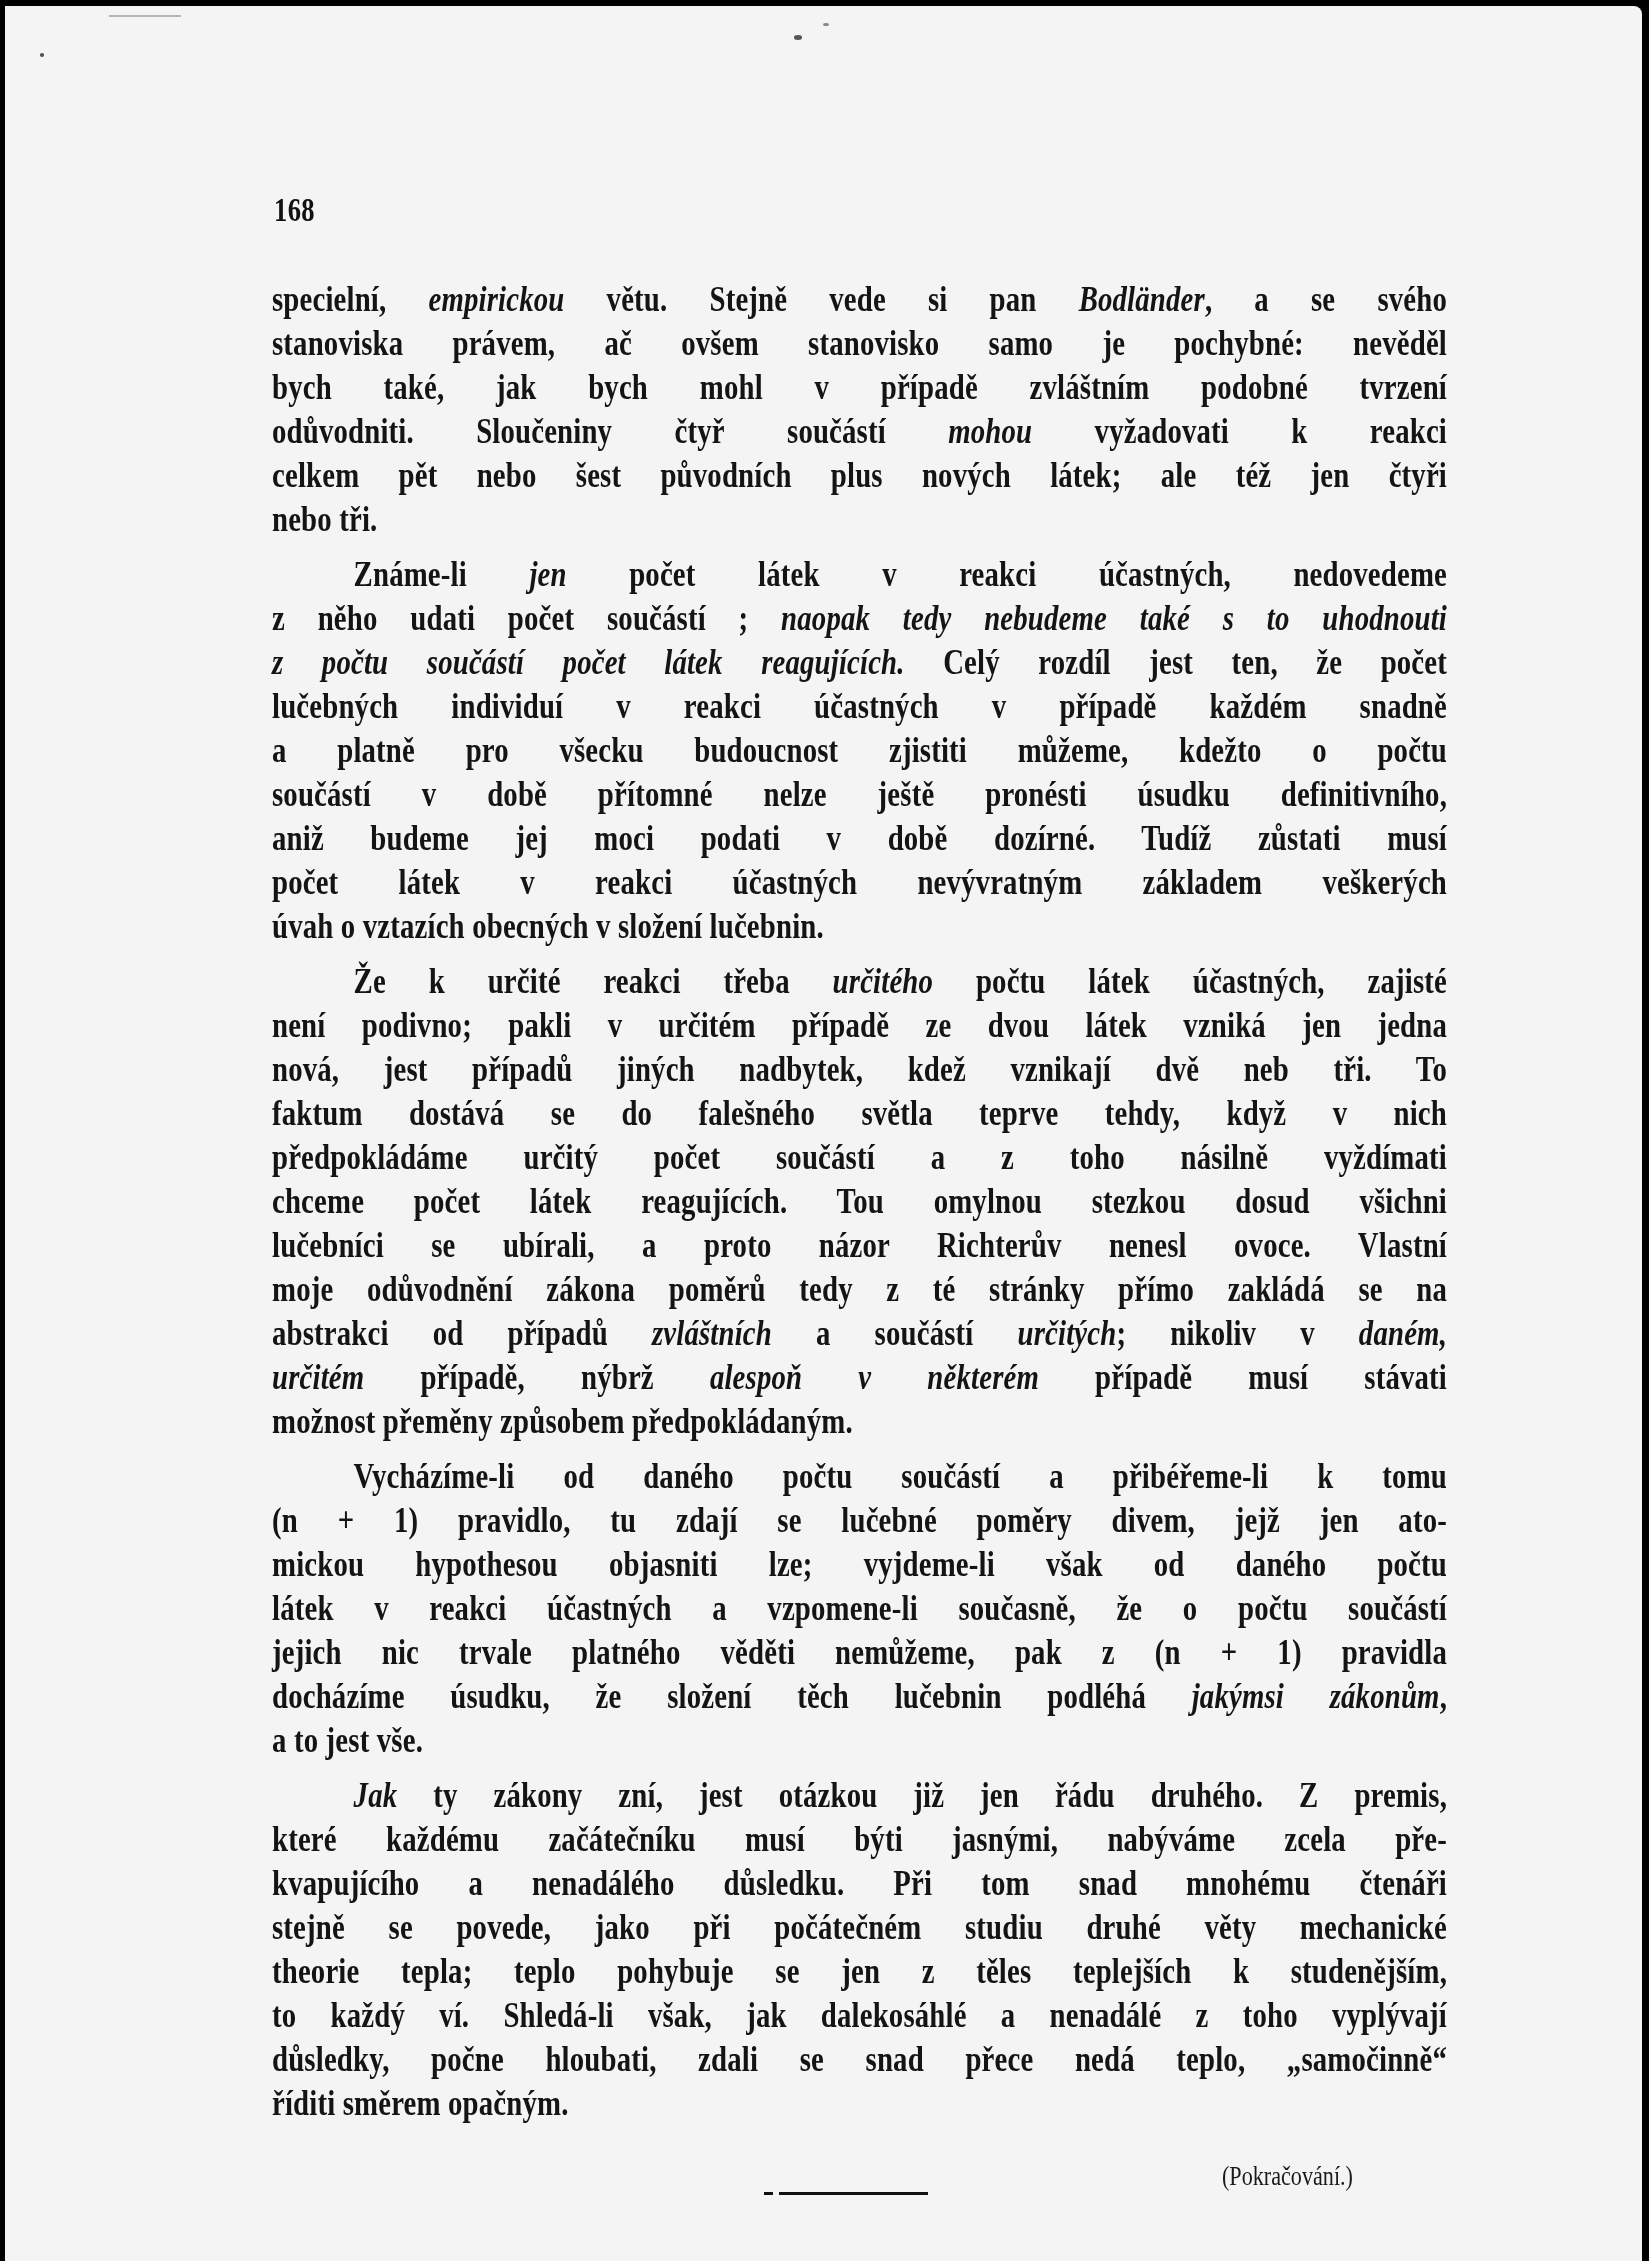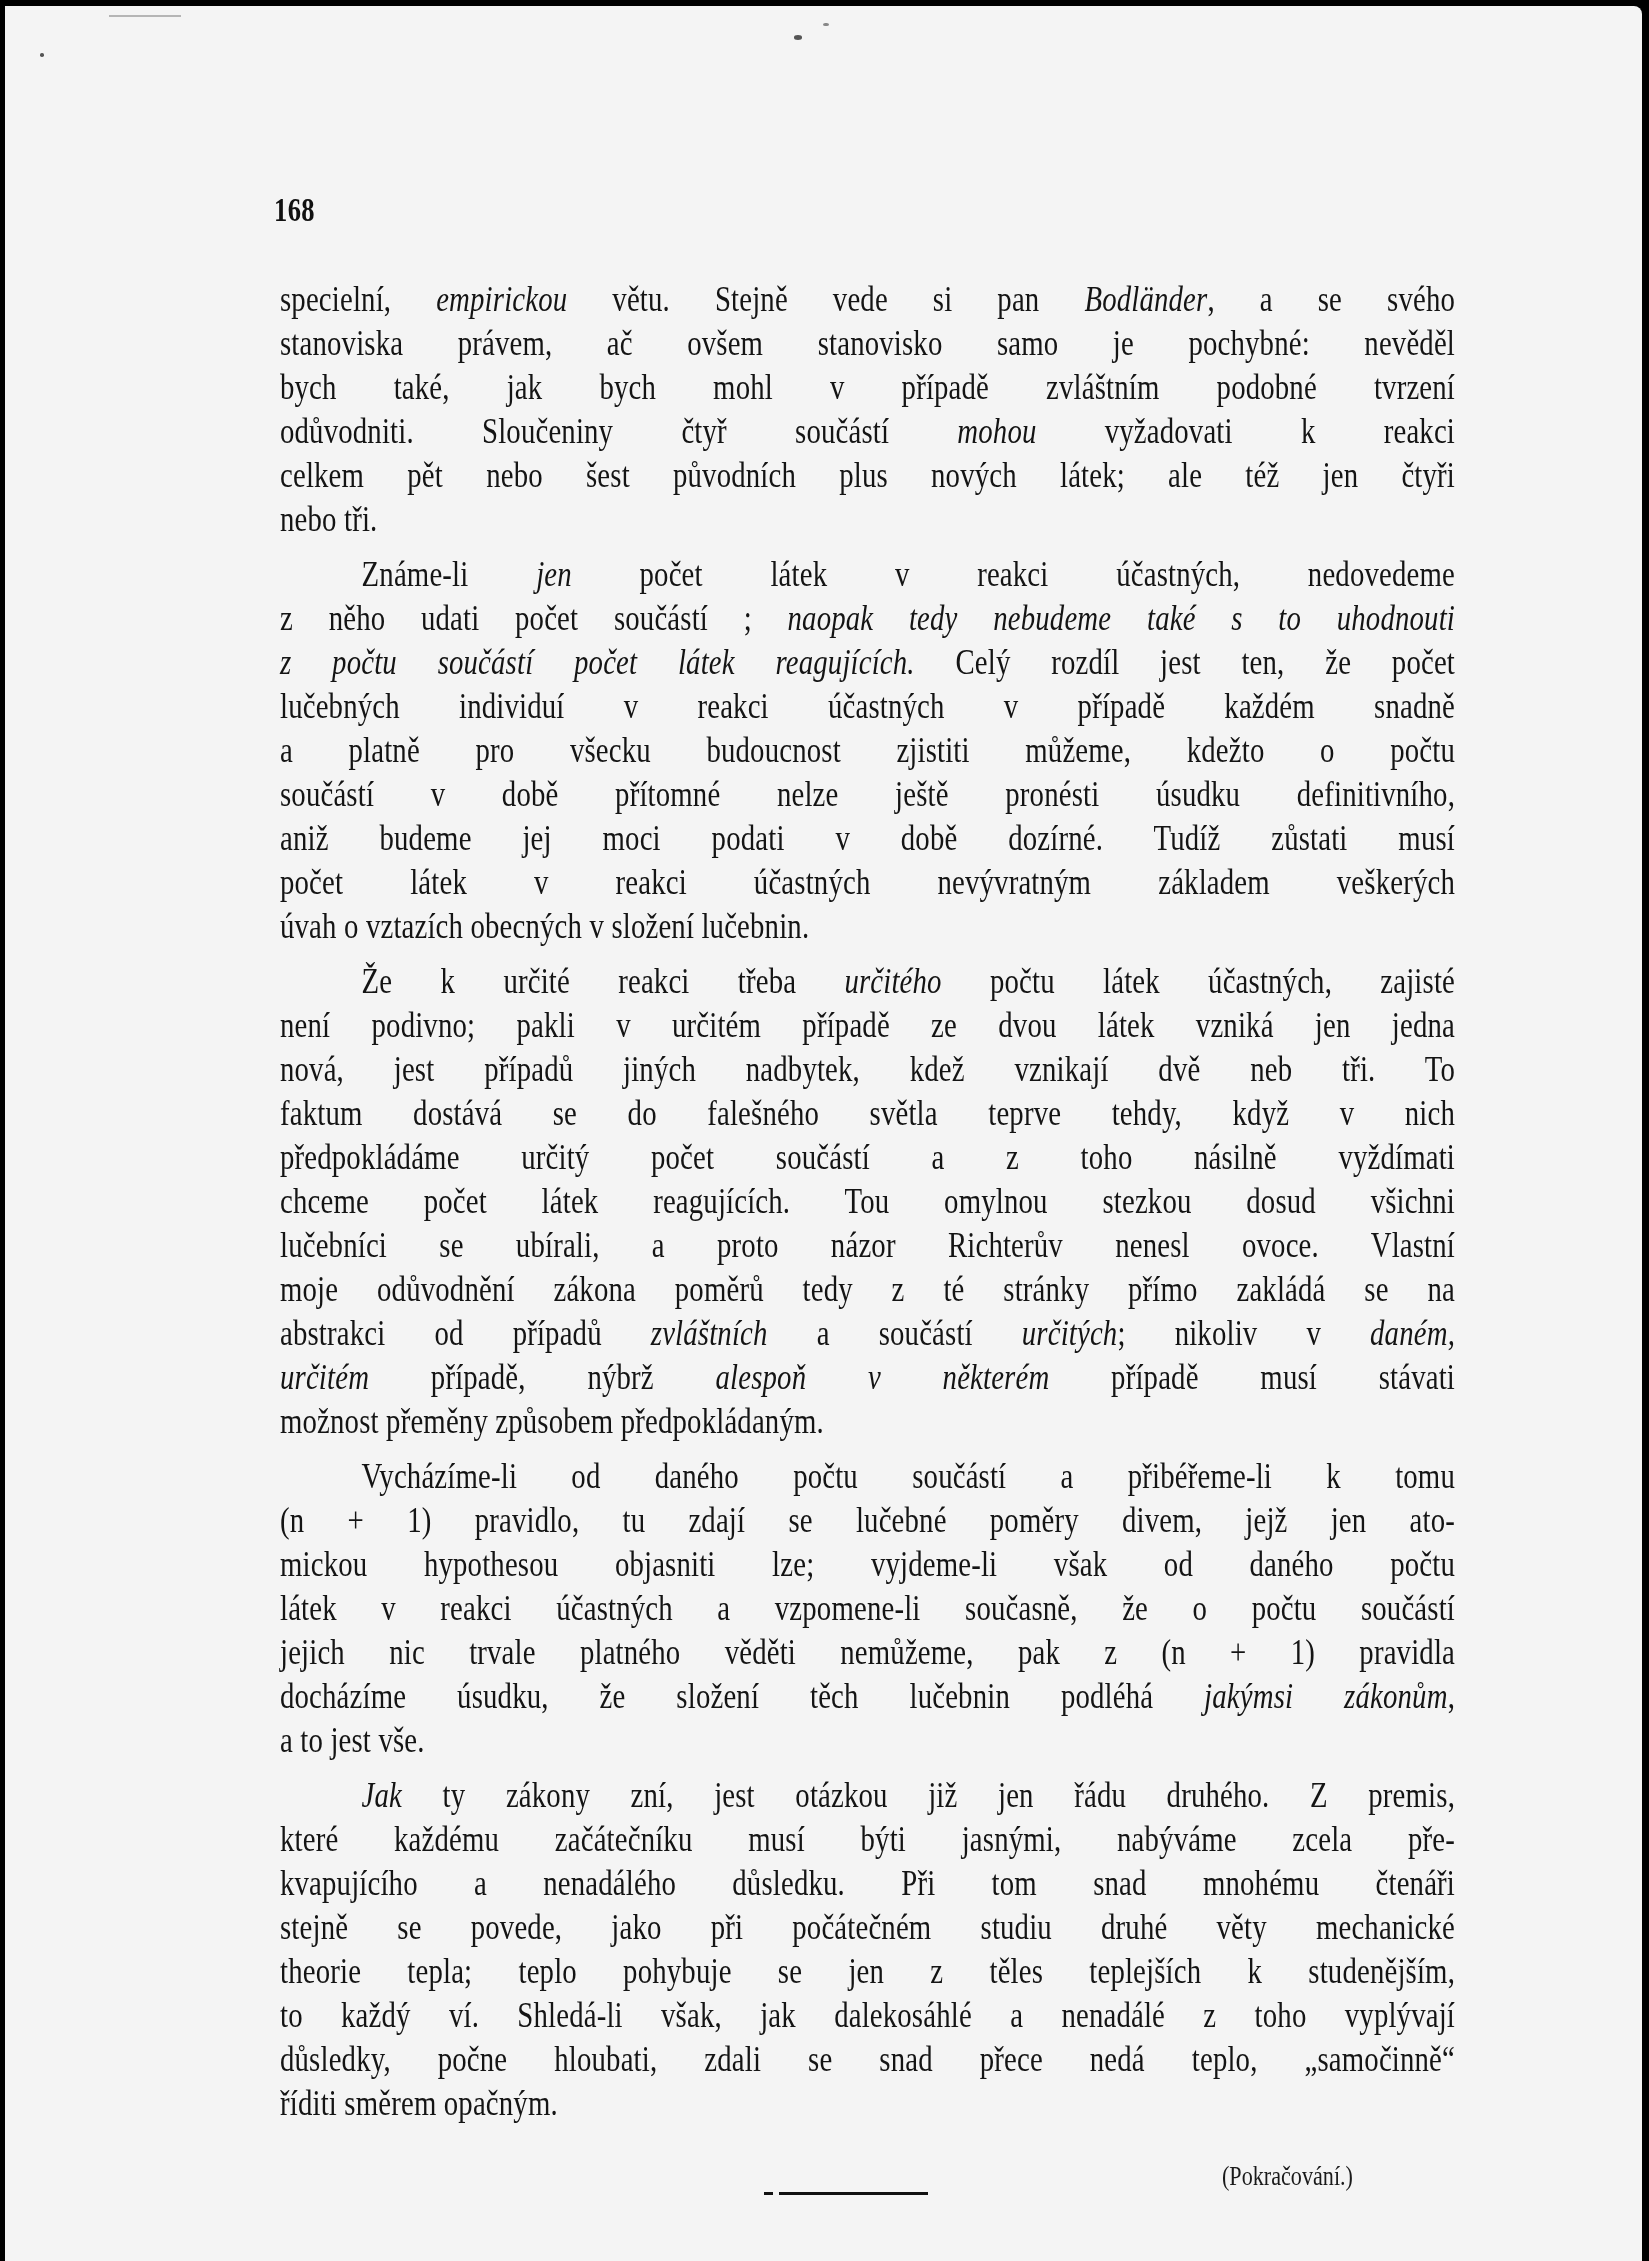--- a/index.html
+++ b/index.html
@@ -20,22 +20,23 @@
     position: absolute; left: 104px; top: 9px; width: 72px; height: 1.4px;
     background: #8a8a8a; opacity: .6;
   }
   .page-number {
     position: absolute; left: 269px; top: 185px;
     font-size: 34px; color: #111; font-weight: bold;
     transform: scaleX(0.78); transform-origin: left top;
     letter-spacing: 0.5px;
   }
   .body-text {
-    position: absolute; left: 275px; top: 271px; width: 1175px;
+    position: absolute; left: 267px; top: 271px; width: 1175px;
     color: #141414;
+    font-weight: bold;
   }
   .line {
     height: 44px; line-height: 44px;
     font-size: 36px; white-space: nowrap;
     text-align: justify; text-align-last: justify;
     letter-spacing: 0.2px;
     transform: scaleX(0.80); transform-origin: left center;
     width: 125%;
   }
   .line.last { text-align-last: left; }

